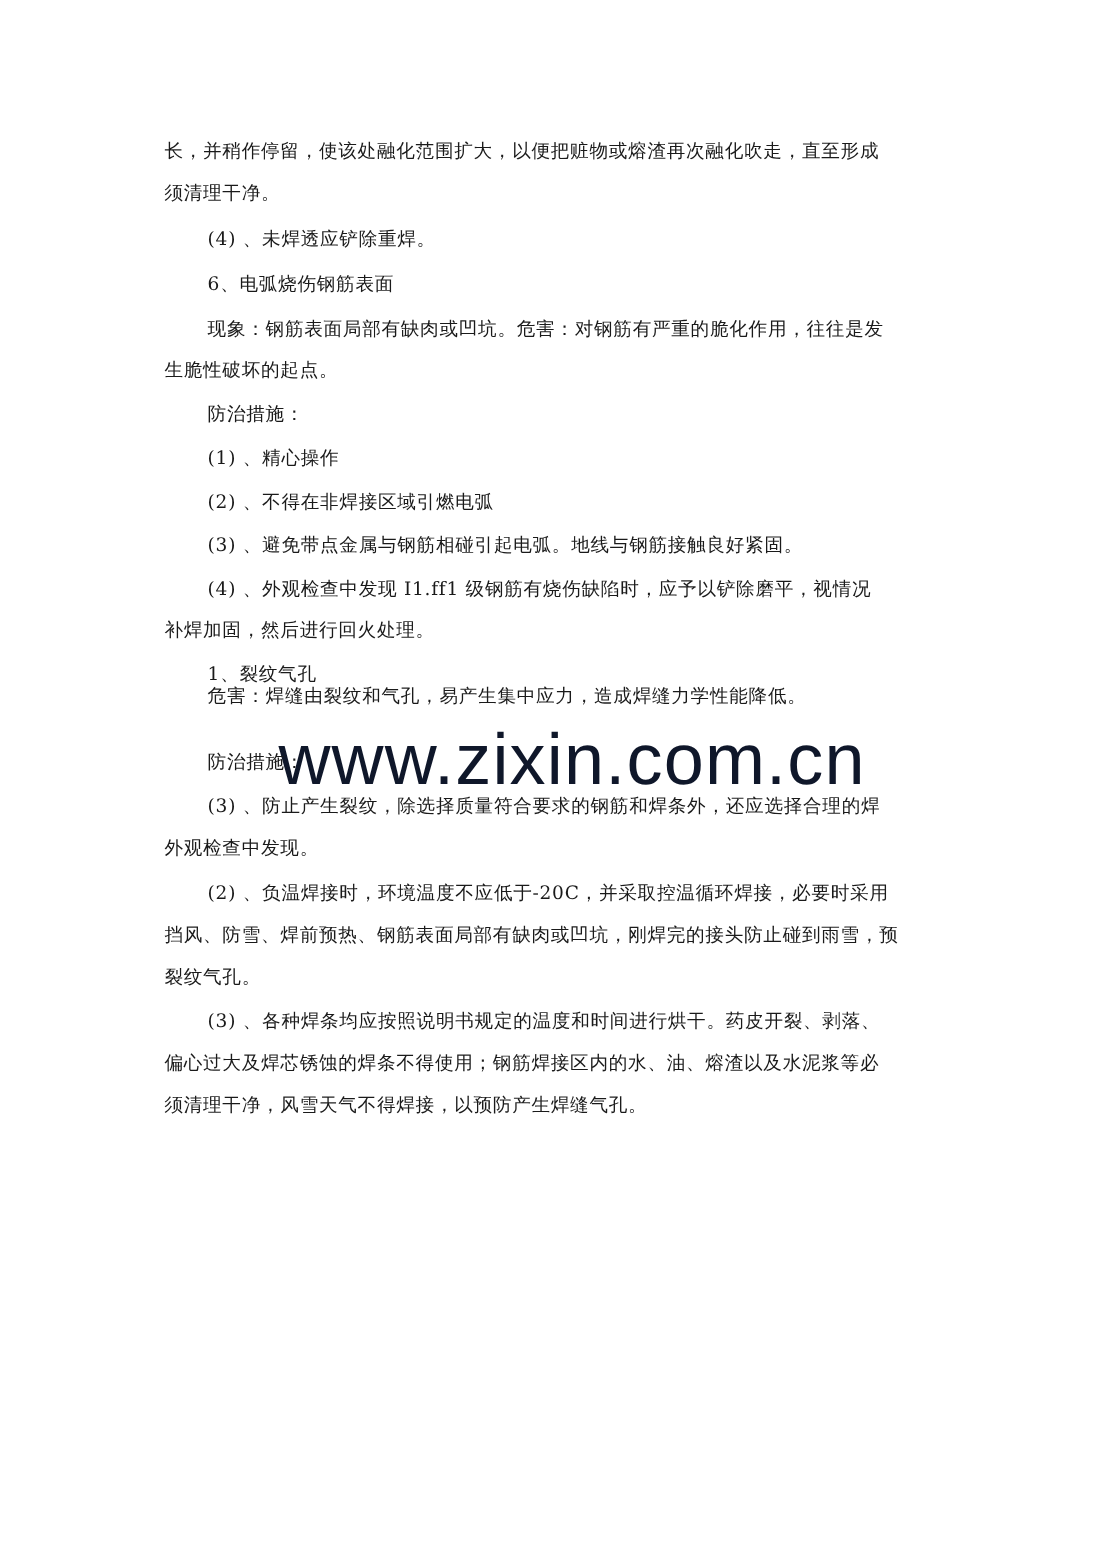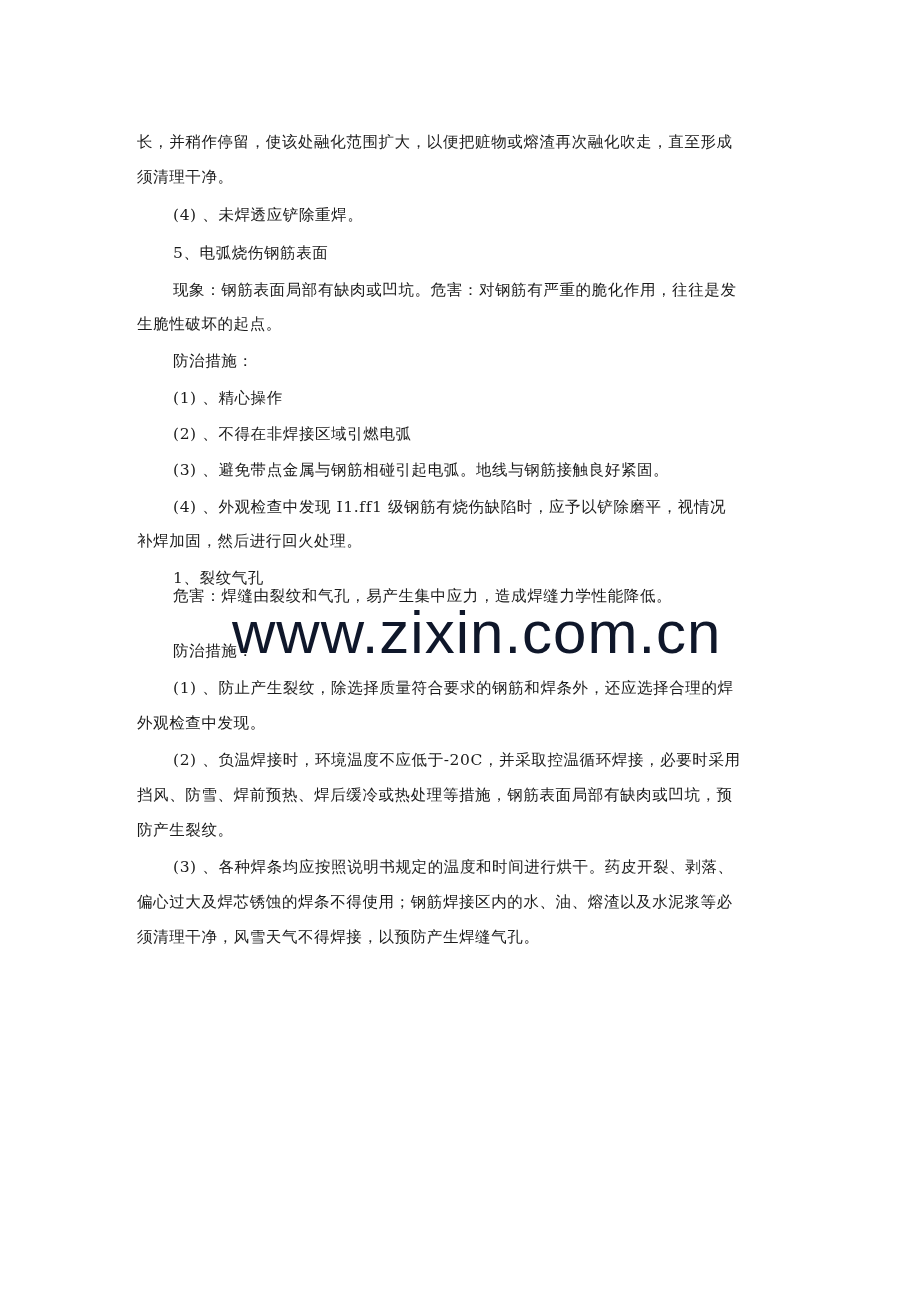--- a/index.html
+++ b/index.html
@@ -21,21 +21,20 @@
     top: 108px;
     width: 660px;
   }
   .line {
     position: absolute;
     left: 0;
     white-space: nowrap;
     font-size: 15.5px;
     line-height: 20px;
     letter-spacing: 0.6px;
-    margin-top: 16px;
   }
   .indent { left: 36px; }
   .watermark {
     position: absolute;
     left: 232px;
     top: 598px;
     font-family: "Liberation Sans", "DejaVu Sans", sans-serif;
     font-size: 60px;
     line-height: 70px;
     color: #0f172a;
@@ -47,33 +46,33 @@
 </style>
 </head>
 <body>
 
 <div class="watermark">www.zixin.com.cn</div>
 
 <div class="page">
   <div class="line" style="top:8px">长，并稍作停留，使该处融化范围扩大，以便把赃物或熔渣再次融化吹走，直至形成</div>
   <div class="line" style="top:43px">须清理干净。</div>
   <div class="line indent" style="top:81px">(4)  、未焊透应铲除重焊。</div>
-  <div class="line indent" style="top:119px">5、电弧烧伤钢筋表面</div>
+  <div class="line indent" style="top:119px">6、电弧烧伤钢筋表面</div>
   <div class="line indent" style="top:156px">现象：钢筋表面局部有缺肉或凹坑。危害：对钢筋有严重的脆化作用，往往是发</div>
   <div class="line" style="top:190px">生脆性破坏的起点。</div>
   <div class="line indent" style="top:227px">防治措施：</div>
   <div class="line indent" style="top:264px">(1)  、精心操作</div>
   <div class="line indent" style="top:300px">(2)  、不得在非焊接区域引燃电弧</div>
   <div class="line indent" style="top:336px">(3)  、避免带点金属与钢筋相碰引起电弧。地线与钢筋接触良好紧固。</div>
   <div class="line indent" style="top:373px">(4)   、外观检查中发现 I1.ff1 级钢筋有烧伤缺陷时，应予以铲除磨平，视情况</div>
   <div class="line" style="top:407px">补焊加固，然后进行回火处理。</div>
   <div class="line indent" style="top:444px">1、裂纹气孔</div>
   <div class="line indent" style="top:462px">危害：焊缝由裂纹和气孔，易产生集中应力，造成焊缝力学性能降低。</div>
   <div class="line indent" style="top:517px">防治措施：</div>
-  <div class="line indent" style="top:554px">(1)   、防止产生裂纹，除选择质量符合要求的钢筋和焊条外，还应选择合理的焊</div>
+  <div class="line indent" style="top:554px">(3)   、防止产生裂纹，除选择质量符合要求的钢筋和焊条外，还应选择合理的焊</div>
   <div class="line" style="top:589px">外观检查中发现。</div>
   <div class="line indent" style="top:626px">(2)   、负温焊接时，环境温度不应低于-20C，并采取控温循环焊接，必要时采用</div>
-  <div class="line" style="top:661px">挡风、防雪、焊前预热、焊后缓冷或热处理等措施，钢筋表面局部有缺肉或凹坑，预</div>
-  <div class="line" style="top:696px">防产生裂纹。</div>
+  <div class="line" style="top:661px">挡风、防雪、焊前预热、钢筋表面局部有缺肉或凹坑，刚焊完的接头防止碰到雨雪，预</div>
+  <div class="line" style="top:696px">裂纹气孔。</div>
   <div class="line indent" style="top:733px">(3)   、各种焊条均应按照说明书规定的温度和时间进行烘干。药皮开裂、剥落、</div>
   <div class="line" style="top:768px">偏心过大及焊芯锈蚀的焊条不得使用；钢筋焊接区内的水、油、熔渣以及水泥浆等必</div>
   <div class="line" style="top:803px">须清理干净，风雪天气不得焊接，以预防产生焊缝气孔。</div>
 </div>
 
 </body></html>

